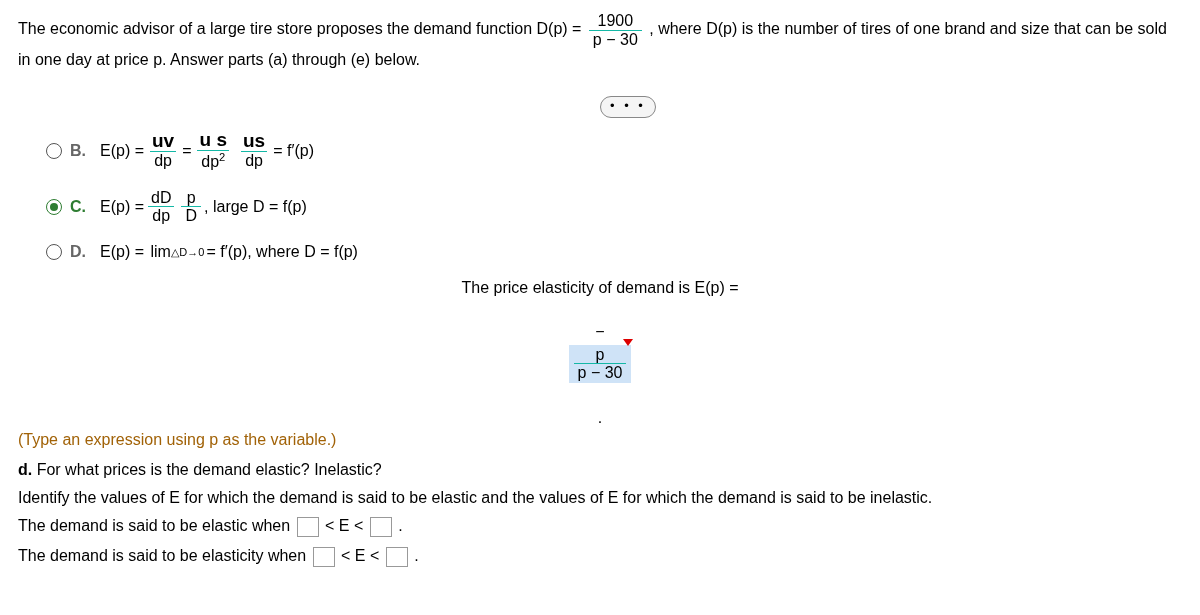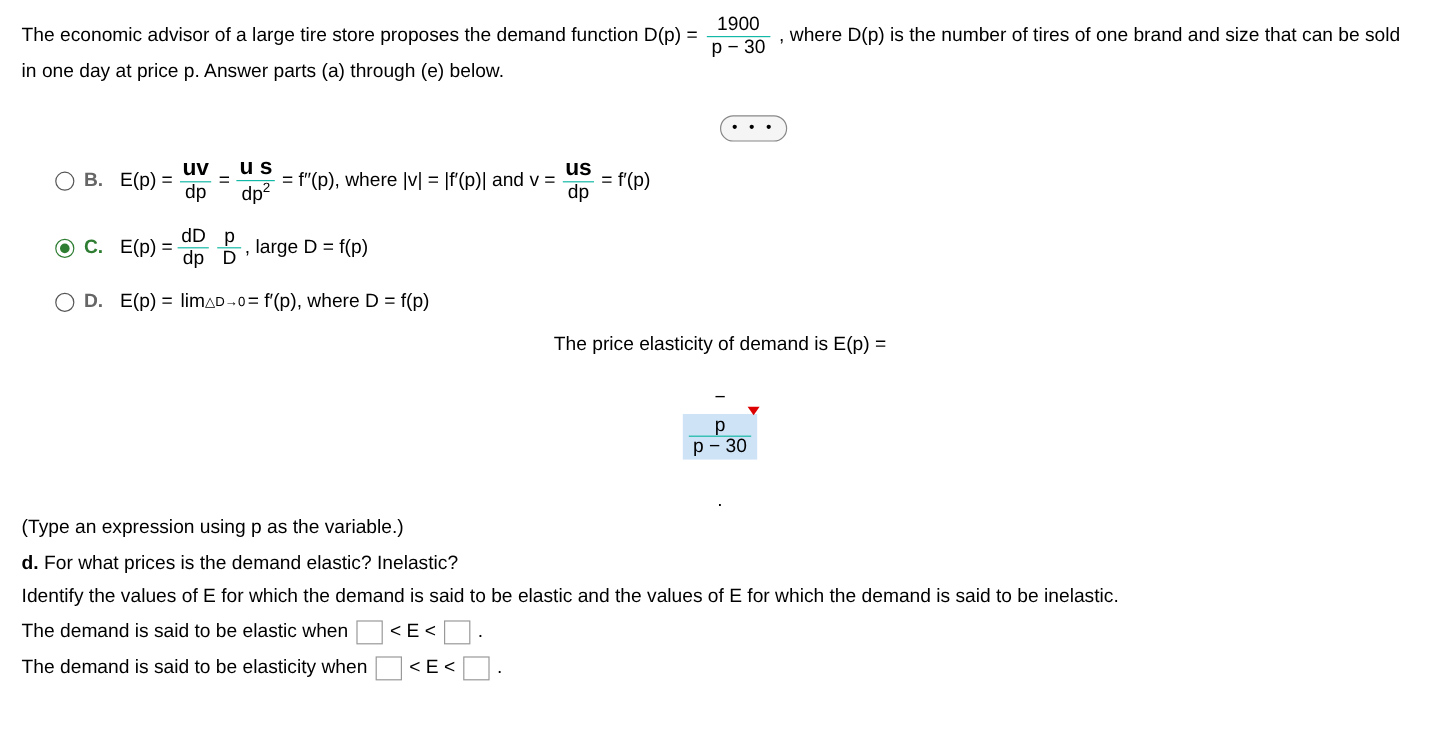--- a/index.html
+++ b/index.html
@@ -70,21 +70,21 @@
     .answer-line { margin: 12px 0 4px 0; display: flex; align-items: center; gap: 4px; flex-direction: column; }
     .highlight-ans { background: #cfe3f7; padding: 1px 2px; position: relative; }
     .caret {
       position: absolute;
       top: -6px; right: -2px;
       width: 0; height: 0;
       border-left: 5px solid transparent;
       border-right: 5px solid transparent;
       border-top: 7px solid #d00;
     }
-    .hint { color: #000000; margin: 4px 0 12px 0; }
+    .hint { color: #a16207; margin: 4px 0 12px 0; }
     .sub-q { margin: 10px 0; }
     .fill-box {
       display: inline-block;
       width: 22px; height: 20px;
       border: 1px solid #999;
       vertical-align: middle;
       margin: 0 2px;
     }
     .triangle { font-family: Arial; }
     .stack-cut {
@@ -120,21 +120,20 @@
             </span></span>
         <span class="den">dp</span>
       </span>
       <span>=</span>
       <span class="frac">
         <span class="num"><span class="stack-cut">
               <span>u s</span>
             </span></span>
         <span class="den"><span>dp</span><span class="sup">2</span></span>
       </span>
-      <span>= f′′(p), where |v| = |f′(p)| and v =</span>
       <span class="frac">
         <span class="num"><span class="stack-cut">
               <span>us</span>
             </span></span>
         <span class="den">dp</span>
       </span>
       <span>= f′(p)</span>
     </span>
   </div>
 

